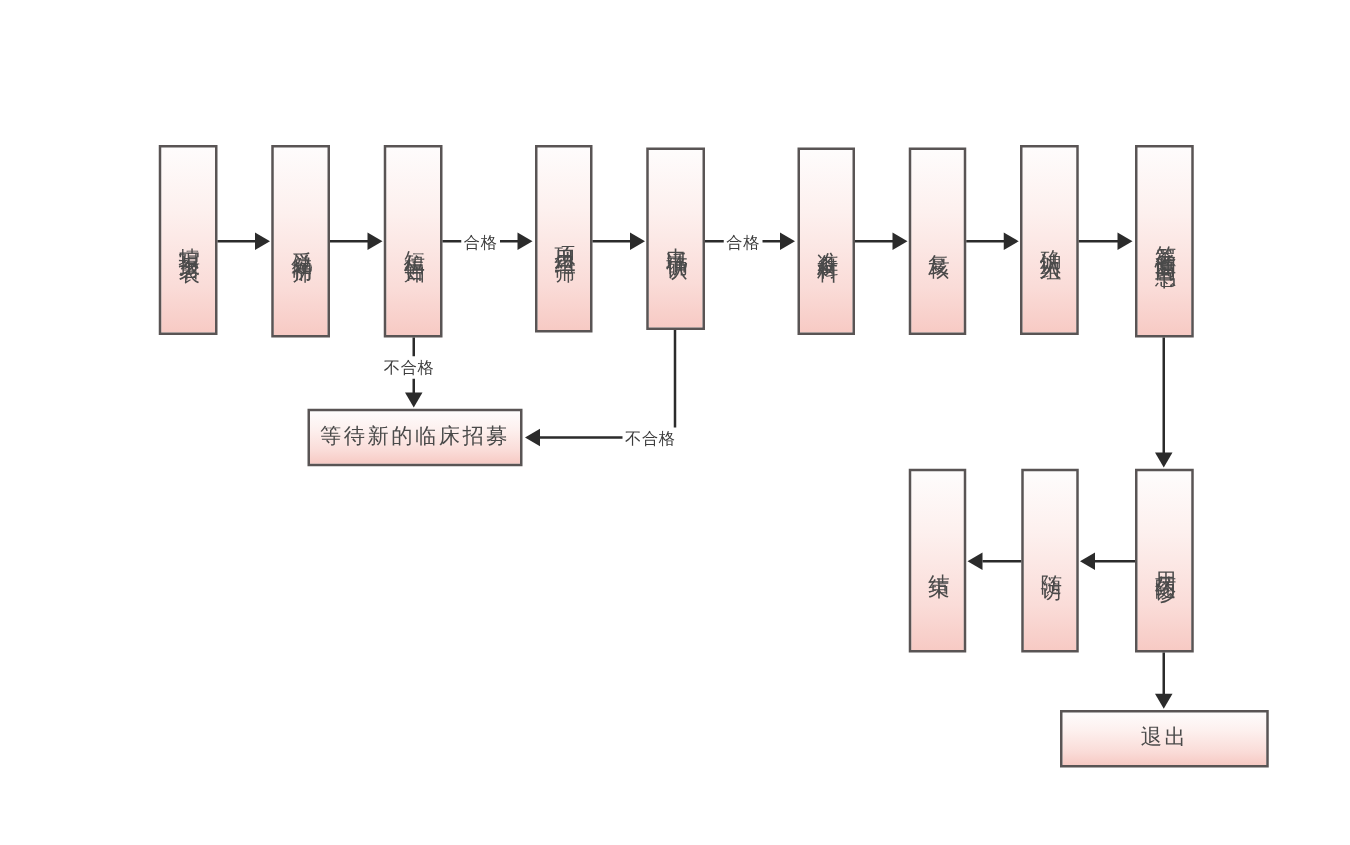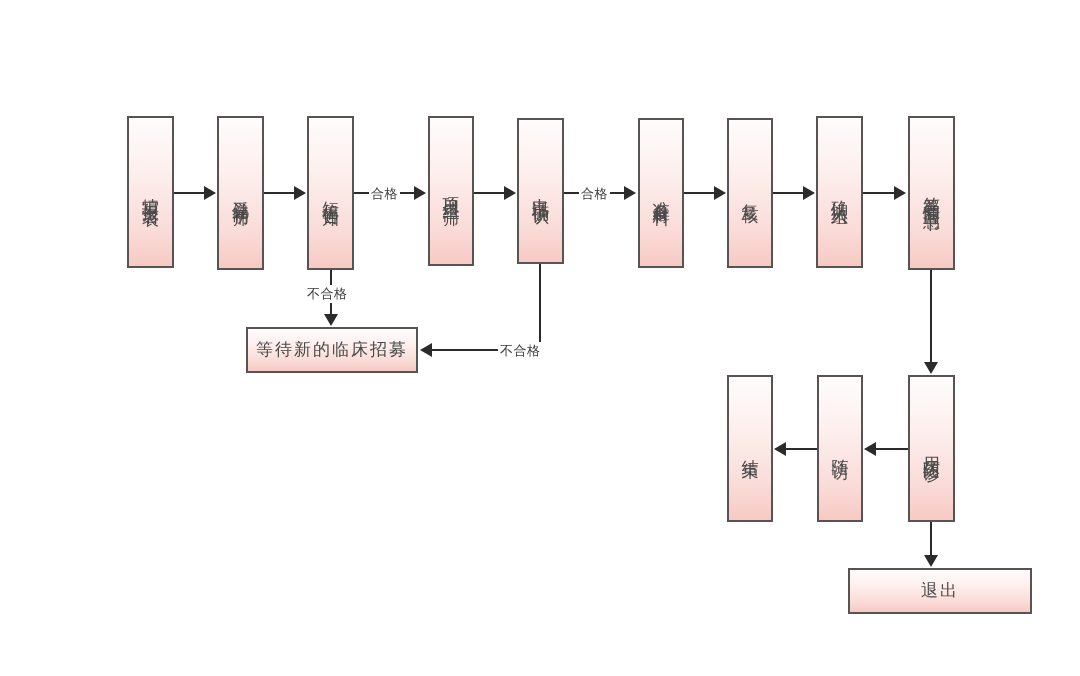--- a/index.html
+++ b/index.html
@@ -130,21 +130,21 @@
   </div>
 
   <div class="node vertical" style="left:727px; top:375px; width:46px; height:147px;">
     <span class="label">结束</span>
   </div>
 
   <div class="node wide" style="left:246px; top:327px; width:172px; height:46px;">
     <span class="label">等待新的临床招募</span>
   </div>
 
-  <div class="node wide" style="left:848px; top:568px; width:184px; height:46px;">
+  <div class="node wide" style="left:848px; top:568px; width:167px; height:46px;">
     <span class="label">退出</span>
   </div>
 
   <div class="edge h" style="left:174px; top:192px; width:31px;"></div>
   <div class="arrowhead right" style="left:204px; top:186px;"></div>
 
   <div class="edge h" style="left:264px; top:192px; width:31px;"></div>
   <div class="arrowhead right" style="left:294px; top:186px;"></div>
 
   <div class="edge h" style="left:354px; top:192px; width:62px;"></div>

